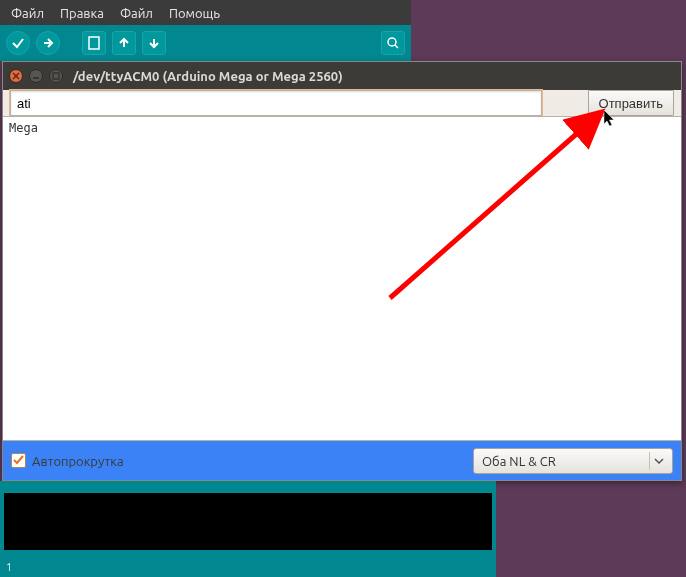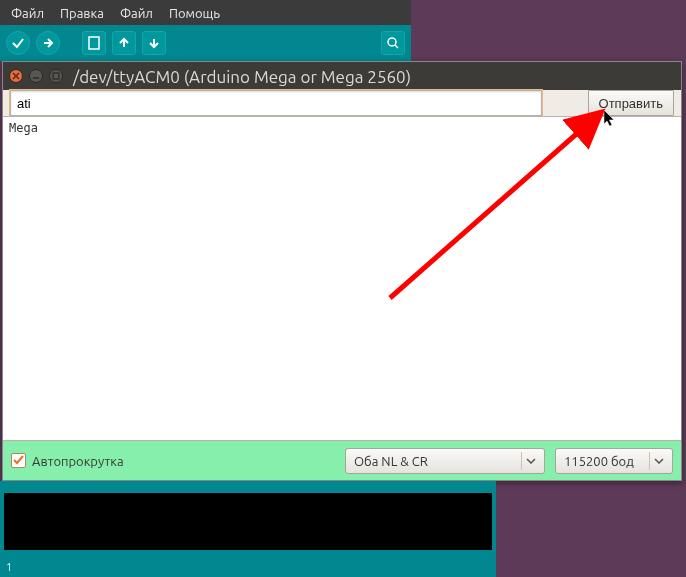--- a/index.html
+++ b/index.html
@@ -39,21 +39,21 @@
   .titlebar {
     height: 28px; background: #3c3b37; display: flex; align-items: center;
     padding: 0 6px; gap: 6px;
   }
   .tb-circle {
     width: 14px; height: 14px; border-radius: 50%; background: #575651;
     border: 1px solid #2b2a27; display: flex; align-items: center; justify-content: center;
   }
   .tb-circle.close { background: #e56c3e; }
   .tb-circle svg { display: block; }
-  .title-text { color: #ddd9d3; font-weight: normal; margin-left: 4px; font-size: 17px; }
+  .title-text { color: #ddd9d3; font-weight: bold; margin-left: 4px; font-size: 13px; }
 
   .input-row {
     height: 26px; background: #f0ece5; display: flex; align-items: center;
     padding: 5px 7px; 
   }
   .serial-input {
     flex: 1; height: 26px; border: 1px solid #b7b3ab;
     background: #fff; padding: 2px 6px; font-size: 13px;
     box-shadow: inset 0 1px 2px rgba(0,0,0,0.15);
     outline: 1px solid #eab887;
@@ -64,21 +64,21 @@
     border-radius: 1px; font-size: 13px; color: #333; cursor: pointer; margin-left: 46px;
   }
 
   .output-area {
     flex: 1; background: #fff; border-top: 1px solid #b7b3ab;
     padding: 4px 6px; font-family: monospace; font-size: 12px;
     color: #333; white-space: pre; overflow: auto; position: relative;
   }
 
   .bottom-row {
-    height: 40px; background: #86efac; border-top: 1px solid #b7b3ab;
+    height: 40px; background: #3b82f6; border-top: 1px solid #b7b3ab;
     display: flex; align-items: center; padding: 0 8px; gap: 10px; text-align: center;
   }
   .chk-wrap { display: flex; align-items: center; gap: 6px; color: #3c3b37; }
   .chk {
     width: 15px; height: 15px; border: 1px solid #b18659; border-radius: 2px;
     background: #fff; display: flex; align-items: center; justify-content: center;
   }
   .chk svg { display: block; }
   .b-spacer { flex: 1; }
   .combo {
@@ -203,30 +203,20 @@
     <div class="combo" style="width:200px">
       <span>Оба NL &amp; CR</span>
       <div style="flex:1"></div>
       <div class="combo-sep"></div>
       <div class="combo-arrow">
         <svg width="10" height="6" viewBox="0 0 10 6">
             <path d="M1 1 L5 5 L9 1" stroke="#555" stroke-width="1.5" fill="none"></path>
           </svg>
       </div>
     </div>
-    <div class="combo" style="width:118px">
-      <span>115200 бод</span>
-      <div style="flex:1"></div>
-      <div class="combo-sep"></div>
-      <div class="combo-arrow">
-        <svg width="10" height="6" viewBox="0 0 10 6">
-            <path d="M1 1 L5 5 L9 1" stroke="#555" stroke-width="1.5" fill="none"></path>
-          </svg>
-      </div>
-    </div>
   </div>
 </div>
 
 <div class="ide-bottom">
   <div class="ide-console"></div>
   <div class="ide-status">
     <span>1</span>
     <div class="st-spacer"></div>
   </div>
 </div>

